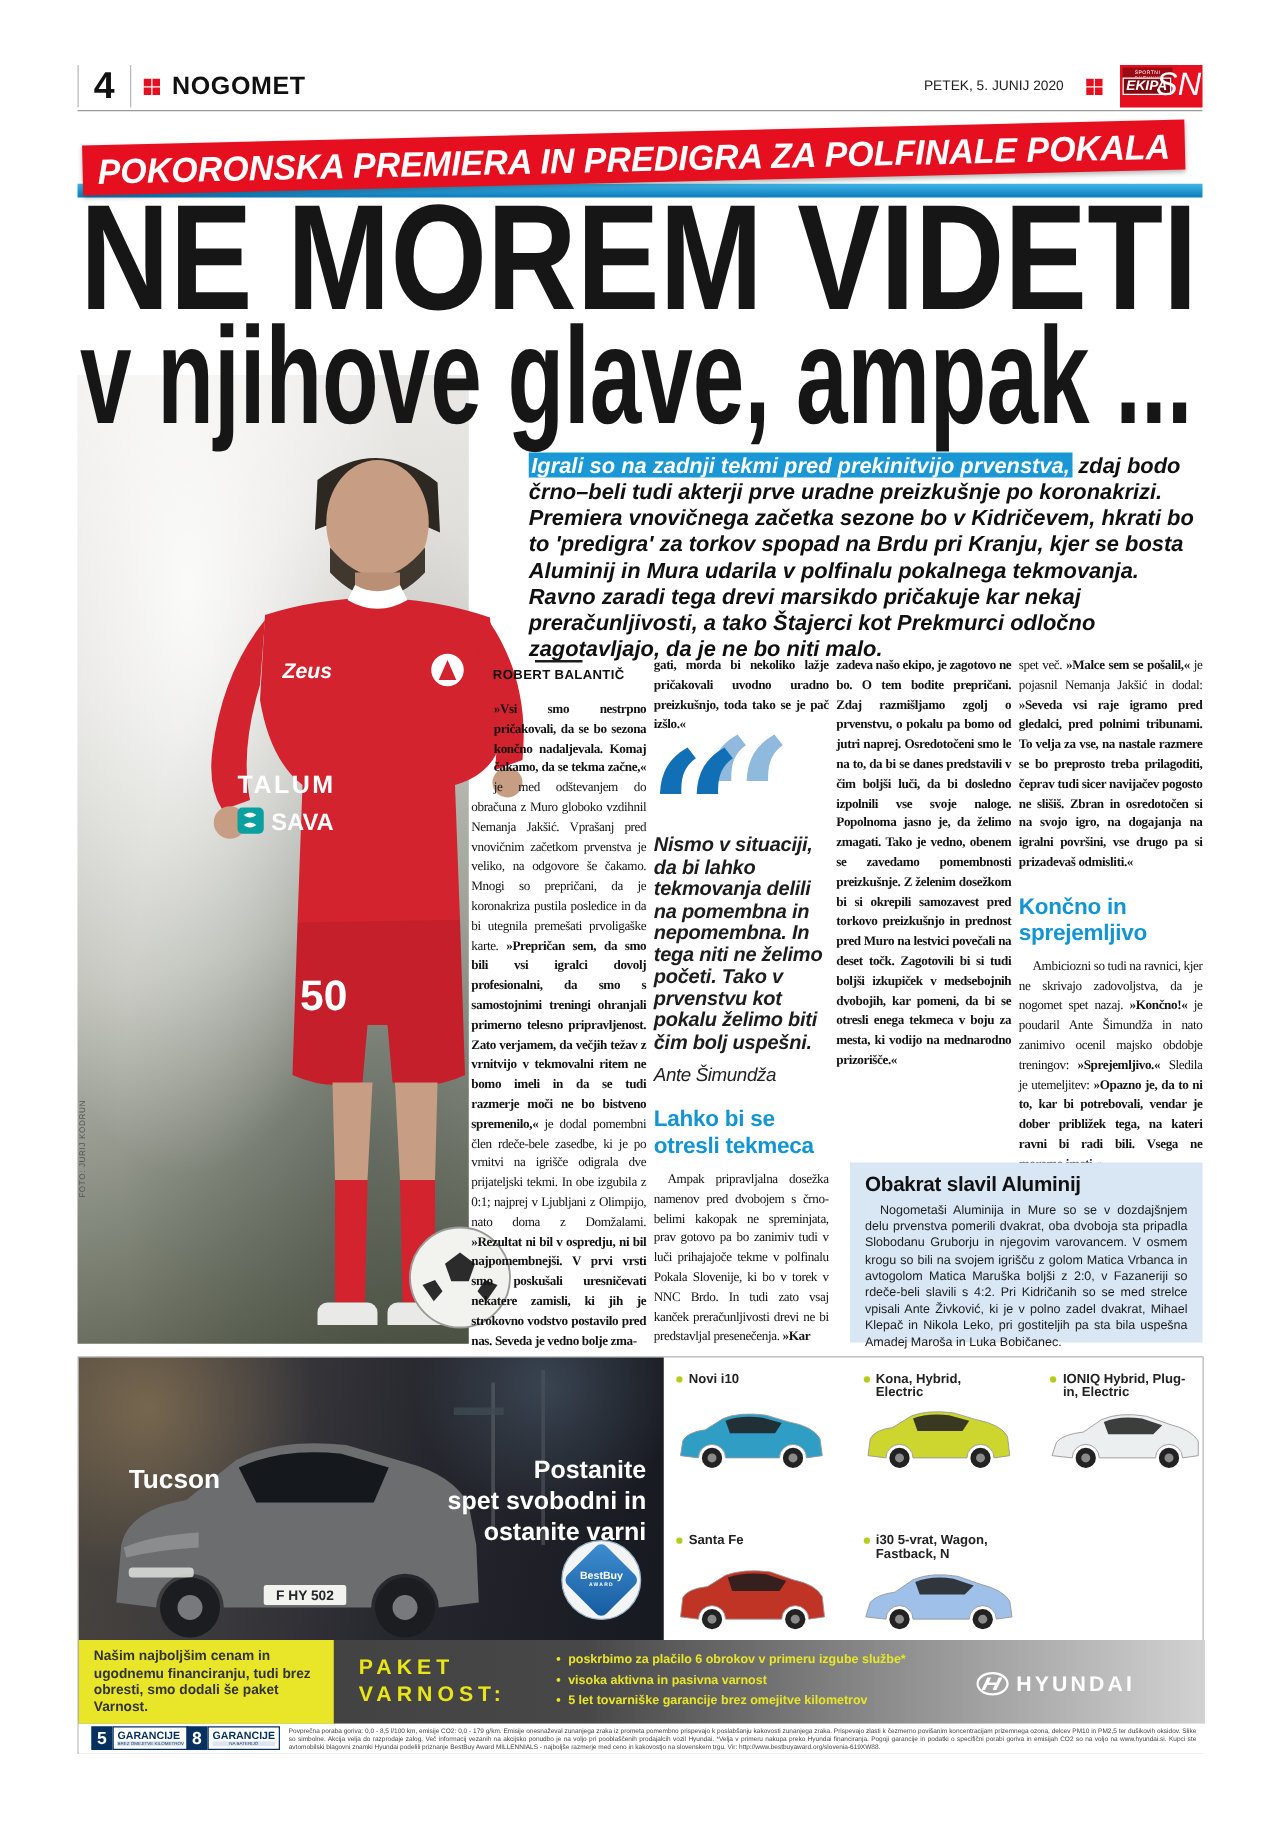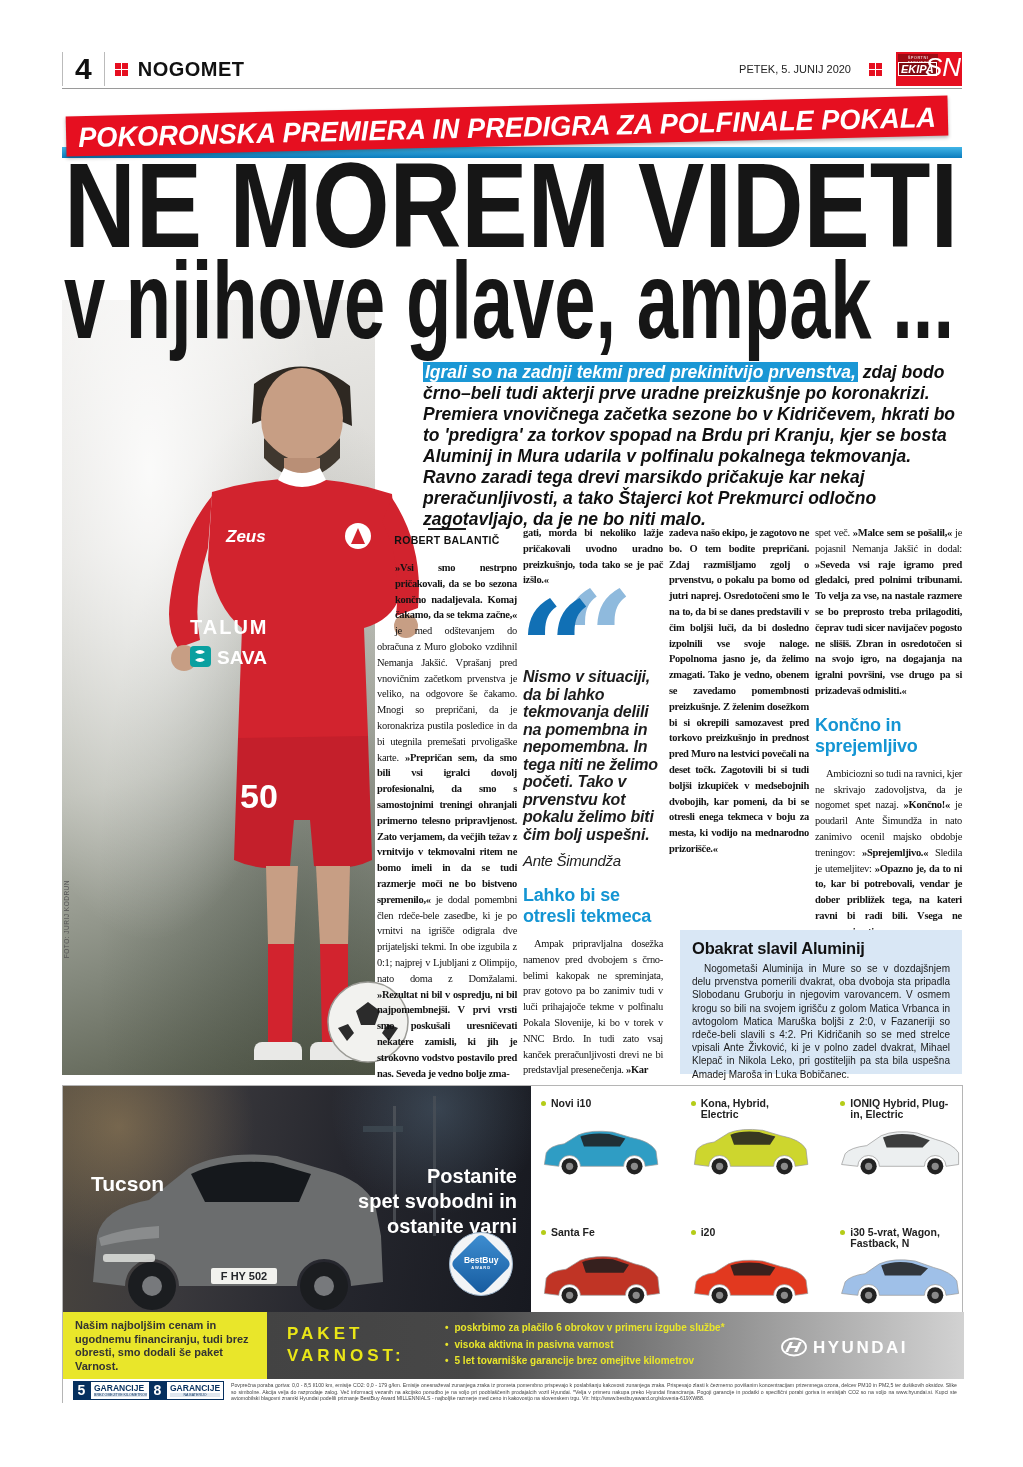--- a/index.html
+++ b/index.html
@@ -81,21 +81,21 @@
   .infobox .body{font-size:10px;line-height:13.2px;color:#1a1a1a;text-indent:12px;text-align:justify;}
 
   
   .ad{position:absolute;left:62px;top:1085px;width:901px;height:318px;border:1px solid #b5b5b5;
       box-sizing:border-box;background:#fff;z-index:5;}
   .ad-tucson{position:absolute;left:0;top:0;width:468px;height:226px;overflow:hidden;
     background:
       radial-gradient(circle at 12% 18%, rgba(215,175,110,.35), rgba(0,0,0,0) 30%),
       radial-gradient(circle at 80% 10%, rgba(130,170,200,.25), rgba(0,0,0,0) 25%),
       linear-gradient(100deg,#4a453e 0%,#39383c 30%,#26272e 58%,#171920 100%);}
-  .tucson-label{position:absolute;left:28px;top:86px;font-size:21px;font-weight:bold;color:#fff;}
+  .tucson-label{position:absolute;left:40px;top:86px;font-size:21px;font-weight:bold;color:#fff;}
   .tagline{position:absolute;right:14px;top:78px;text-align:right;color:#fff;font-weight:bold;
            font-size:20px;line-height:25px;}
   .bb-badge{position:absolute;right:18px;bottom:16px;width:62px;height:62px;border-radius:50%;
             background:#f2f4f6;border:1px solid #9fb6cc;display:flex;align-items:center;justify-content:center;}
   .bb-inner{width:44px;height:44px;background:linear-gradient(135deg,#3f8fd2,#155a9e);transform:rotate(45deg);
             border-radius:6px;display:flex;align-items:center;justify-content:center;}
   .bb-text{transform:rotate(-45deg);text-align:center;color:#fff;font-size:8.5px;font-weight:bold;line-height:8px;}
   .bb-text small{font-size:4px;display:block;letter-spacing:1px;}
 
   .ad-cars{position:absolute;left:468px;top:0;width:433px;height:226px;display:grid;
@@ -343,34 +343,20 @@
           <path d="M48,11 Q62,6 82,8 L100,14 L94,23 L52,23 Z" fill="#1d1d1d" opacity="0.85"></path>
           <circle cx="34" cy="48" r="9" fill="#222"></circle>
             <circle cx="34" cy="48" r="4" fill="#8a8a8a"></circle>
           <circle cx="108" cy="48" r="9" fill="#222"></circle>
             <circle cx="108" cy="48" r="4" fill="#8a8a8a"></circle>
         </svg>
       </div>
       <div class="car-cell">
         <div class="car-label">
             <span class="dot"></span>
-            <span>i20</span>
-          </div>
-        <svg width="126" height="62" viewBox="0 0 140 62">
-          <path d="M6,46 L8,33 Q12,25 28,23 L44,13 Q58,7 82,10 L102,16 Q124,20 130,31 L132,46 L118,48 A12,12 0 0 0 94,48 L46,48 A12,12 0 0 0 22,48 Z" stroke="#999" stroke-width="0.8" fill="#e2391f"></path>
-          <path d="M46,15 Q58,10 78,12 L96,17 L90,26 L50,26 Z" fill="#1d1d1d" opacity="0.85"></path>
-          <circle cx="34" cy="48" r="9" fill="#222"></circle>
-            <circle cx="34" cy="48" r="4" fill="#8a8a8a"></circle>
-          <circle cx="106" cy="48" r="9" fill="#222"></circle>
-            <circle cx="106" cy="48" r="4" fill="#8a8a8a"></circle>
-        </svg>
-      </div>
-      <div class="car-cell">
-        <div class="car-label">
-            <span class="dot"></span>
             <span>i30 5-vrat, Wagon, Fastback, N</span>
           </div>
         <svg width="126" height="62" viewBox="0 0 140 62">
           <path d="M4,46 L8,33 Q14,26 30,24 L46,13 Q62,6 86,10 L106,17 Q126,22 132,32 L134,46 L120,48 A12,12 0 0 0 96,48 L46,48 A12,12 0 0 0 22,48 Z" stroke="#999" stroke-width="0.8" fill="#9fc0e8"></path>
           <path d="M48,15 Q62,9 82,12 L100,18 L92,26 L52,26 Z" fill="#1d1d1d" opacity="0.85"></path>
           <circle cx="34" cy="48" r="9" fill="#222"></circle>
             <circle cx="34" cy="48" r="4" fill="#8a8a8a"></circle>
           <circle cx="108" cy="48" r="9" fill="#222"></circle>
             <circle cx="108" cy="48" r="4" fill="#8a8a8a"></circle>
         </svg>

